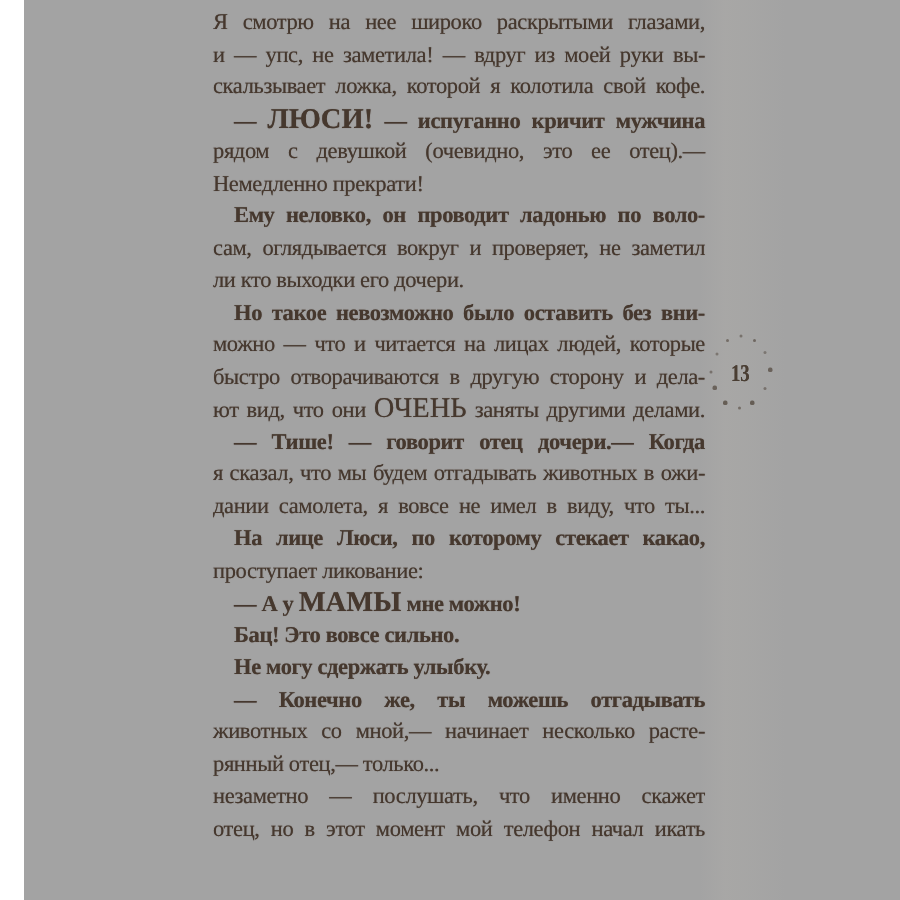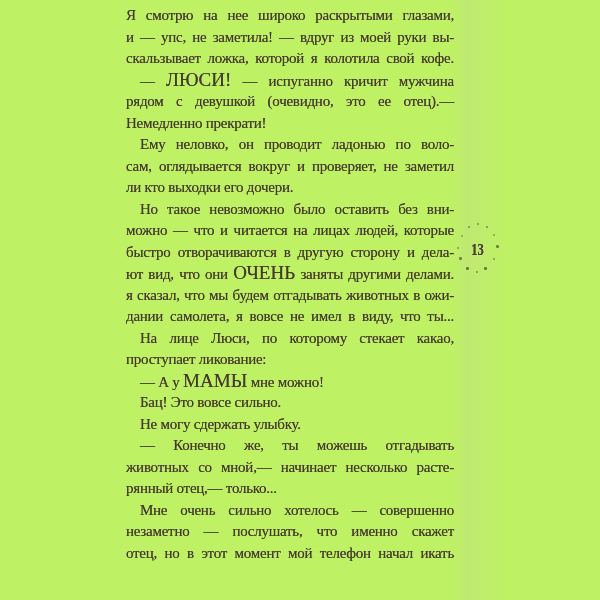--- a/index.html
+++ b/index.html
@@ -2,21 +2,21 @@
 <html><head>
 <meta charset="utf-8">
 <style>
   html,body{margin:0;padding:0;}
   body{
     width:600px;height:600px;overflow:hidden;
     background:#ffffff;
     font-family:"Liberation Serif","DejaVu Serif",serif;
     position:relative;
   }
-  .photo{position:absolute;inset:0;background:#bef264;}
+  .photo{position:absolute;inset:0;background:#a3a3a3;margin-left:16px;}
   
   .page-edge{
     position:absolute;top:0;left:450px;width:58px;height:600px;
     background:linear-gradient(90deg,
       rgba(193,188,180,0) 0%,
       rgba(193,188,180,0.16) 30%,
       rgba(193,188,180,0.10) 60%,
       rgba(193,188,180,0) 100%);
     pointer-events:none;
   }
@@ -29,21 +29,21 @@
     text-shadow:0 0 0.5px rgba(70,57,49,0.75);
   }
   .tline{
     height:21.5px;
     text-align:justify;
     white-space:normal;
     overflow:visible;
   }
   .tline.stretch{ text-align-last:justify; }
   .tline.plain{ text-align:right; text-align-last:left; }
-  .tline.indent{ padding-left:14px; }
+  .tline.indent{ padding-left:14px;font-weight:bold; }
   .caps{ font-size:1.27em; line-height:1; letter-spacing:0; }
   .pagenum{
     position:absolute; left:455px; top:227px; width:45px; height:45px;
   }
   .pagenum .num{
     position:absolute; left:0; top:0; width:45px; height:45px;
     display:flex; align-items:center; justify-content:center;
     font-weight:bold; font-size:16px;
     transform:scaleX(0.78);
     text-shadow:0 0 0.5px rgba(63,51,42,0.8);
@@ -63,31 +63,31 @@
       <div class="tline stretch indent">— <span class="caps">ЛЮСИ!</span> — испуганно кричит мужчина</div>
       <div class="tline stretch">рядом с девушкой (очевидно, это ее отец).—</div>
       <div class="tline plain">Немедленно прекрати!</div>
       <div class="tline stretch indent">Ему неловко, он проводит ладонью по воло-</div>
       <div class="tline stretch">сам, оглядывается вокруг и проверяет, не заметил</div>
       <div class="tline plain">ли кто выходки его дочери.</div>
       <div class="tline stretch indent">Но такое невозможно было оставить без вни-</div>
       <div class="tline stretch">можно — что и читается на лицах людей, которые</div>
       <div class="tline stretch">быстро отворачиваются в другую сторону и дела-</div>
       <div class="tline stretch">ют вид, что они <span class="caps">ОЧЕНЬ</span> заняты другими делами.</div>
+      <div class="tline stretch indent">— Тише! — говорит отец дочери.— Когда</div>
       <div class="tline stretch">я сказал, что мы будем отгадывать животных в ожи-</div>
       <div class="tline stretch">дании самолета, я вовсе не имел в виду, что ты...</div>
       <div class="tline stretch indent">На лице Люси, по которому стекает какао,</div>
       <div class="tline plain">проступает ликование:</div>
       <div class="tline plain indent">— А у <span class="caps">МАМЫ</span> мне можно!</div>
       <div class="tline plain indent">Бац! Это вовсе сильно.</div>
       <div class="tline plain indent">Не могу сдержать улыбку.</div>
       <div class="tline stretch indent">— Конечно же, ты можешь отгадывать</div>
       <div class="tline stretch">животных со мной,— начинает несколько расте-</div>
       <div class="tline plain">рянный отец,— только...</div>
-      <div class="tline stretch indent">Мне очень сильно хотелось — совершенно</div>
       <div class="tline stretch">незаметно — послушать, что именно скажет</div>
       <div class="tline stretch">отец, но в этот момент мой телефон начал икать</div>
     </div>
 
   <div class="pagenum">
     <span id="dots"><i class="dot" style="width: 2px; height: 2px; left: 12.5px; top: -1.5px; background: rgb(74, 62, 51); opacity: 0.55;"></i><i class="dot" style="width: 2px; height: 2px; left: 21.5px; top: -4.5px; background: rgb(74, 62, 51); opacity: 0.5;"></i><i class="dot" style="width: 2px; height: 2px; left: 30.5px; top: -1.5px; background: rgb(74, 62, 51); opacity: 0.6;"></i><i class="dot" style="width: 2px; height: 2px; left: 37.5px; top: 6.5px; background: rgb(74, 62, 51); opacity: 0.45;"></i><i class="dot" style="width: 2.5px; height: 2.5px; left: 41.25px; top: 18.25px; background: rgb(74, 62, 51); opacity: 0.65;"></i><i class="dot" style="width: 2px; height: 2px; left: 37.5px; top: 30.5px; background: rgb(74, 62, 51); opacity: 0.5;"></i><i class="dot" style="width: 2.5px; height: 2.5px; left: 29.25px; top: 40.25px; background: rgb(74, 62, 51); opacity: 0.7;"></i><i class="dot" style="width: 2px; height: 2px; left: 20.5px; top: 43.5px; background: rgb(74, 62, 51); opacity: 0.55;"></i><i class="dot" style="width: 2.5px; height: 2.5px; left: 11.25px; top: 40.25px; background: rgb(74, 62, 51); opacity: 0.7;"></i><i class="dot" style="width: 2.5px; height: 2.5px; left: 4.25px; top: 30.25px; background: rgb(74, 62, 51); opacity: 0.65;"></i><i class="dot" style="width: 2px; height: 2px; left: 1.5px; top: 19.5px; background: rgb(74, 62, 51); opacity: 0.5;"></i><i class="dot" style="width: 2px; height: 2px; left: 5.5px; top: 7.5px; background: rgb(74, 62, 51); opacity: 0.45;"></i></span>
     <span class="num" style="color: rgb(74, 62, 51);">13</span>
   </div>
 </div>
 

